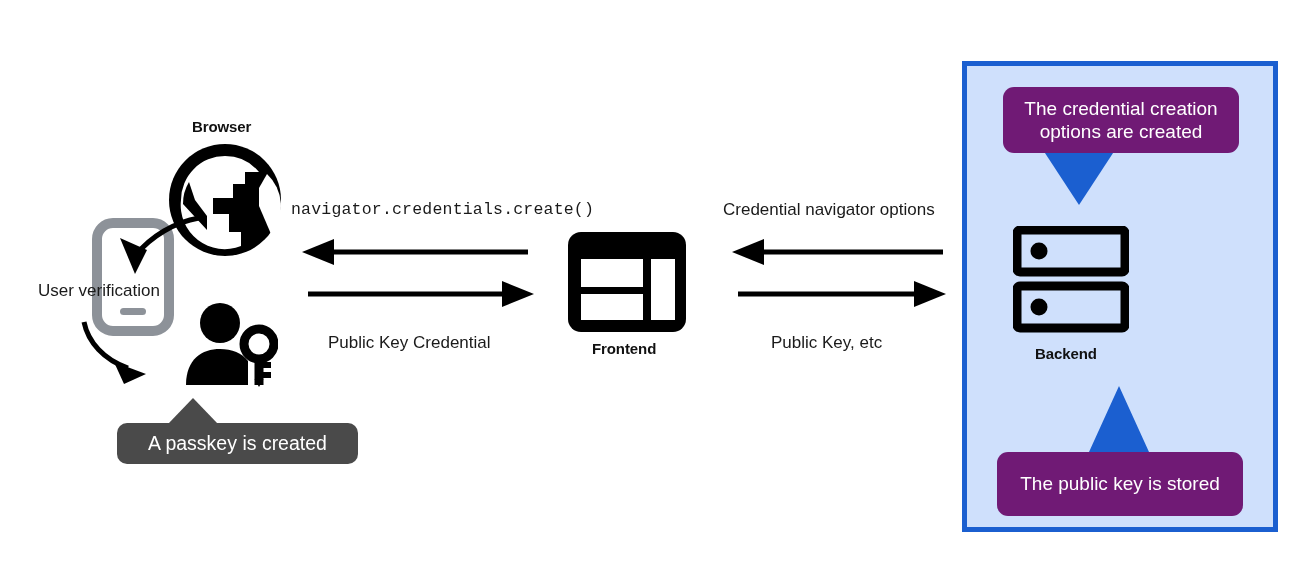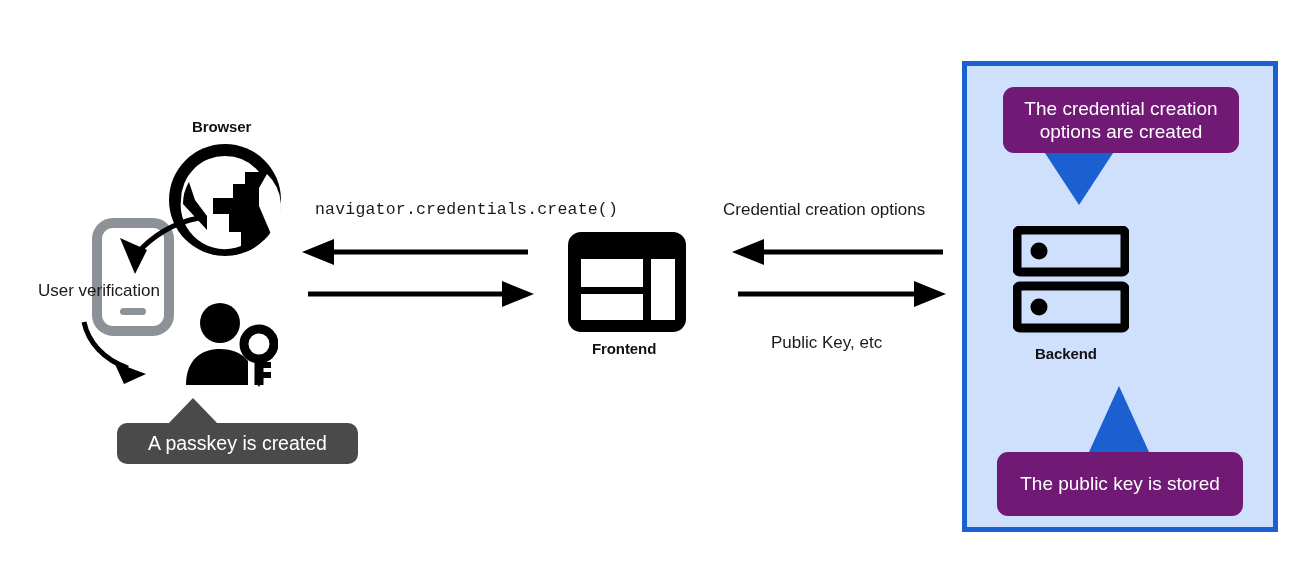--- a/index.html
+++ b/index.html
@@ -46,21 +46,20 @@
     font-size: 17px;
     color: #1a1a1a;
     white-space: nowrap;
   }
   .label-mono {
     font-family: "Liberation Mono", "DejaVu Sans Mono", monospace;
     font-size: 16.5px;
     color: #1a1a1a;
     white-space: nowrap;
     letter-spacing: 0.2px;
-    margin-left: 24px;
   }
 
   
   .bubble {
     position: absolute;
     box-sizing: border-box;
     display: flex;
     align-items: center;
     justify-content: center;
     text-align: center;
@@ -186,33 +185,34 @@
     </svg>
   </div>
 
   <div class="icon-wrap" style="left:306px; top:280px;">
     <svg width="230" height="28" viewBox="0 0 230 28" xmlns="http://www.w3.org/2000/svg">
       <line x1="2" y1="14" x2="202" y2="14" stroke="#000000" stroke-width="5"></line>
       <polygon points="228,14 196,1 196,27" fill="#000000"></polygon>
     </svg>
   </div>
 
+  <div class="abs label-plain" style="left:328px; top:333px;">Public Key Credential</div>
 
   <div class="icon-wrap" style="left:568px; top:232px;">
     <svg width="118" height="100" viewBox="0 0 118 100" xmlns="http://www.w3.org/2000/svg">
       <rect x="0" y="0" width="118" height="100" rx="13" fill="#000000"></rect>
       <rect x="13" y="27" width="62" height="28" fill="#ffffff"></rect>
       <rect x="13" y="62" width="62" height="26" fill="#ffffff"></rect>
       <rect x="83" y="27" width="24" height="61" fill="#ffffff"></rect>
     </svg>
   </div>
 
   <div class="abs label-bold" style="left:592px; top:340px;">Frontend</div>
 
-  <div class="abs label-plain" style="left:723px; top:200px;">Credential creation options</div>
+  <div class="abs label-plain" style="left:723px; top:200px;">Credential navigator options</div>
 
   <div class="icon-wrap" style="left:730px; top:238px;">
     <svg width="215" height="28" viewBox="0 0 215 28" xmlns="http://www.w3.org/2000/svg">
       <line x1="28" y1="14" x2="213" y2="14" stroke="#000000" stroke-width="5"></line>
       <polygon points="2,14 34,1 34,27" fill="#000000"></polygon>
     </svg>
   </div>
 
   <div class="icon-wrap" style="left:736px; top:280px;">
     <svg width="212" height="28" viewBox="0 0 212 28" xmlns="http://www.w3.org/2000/svg">

